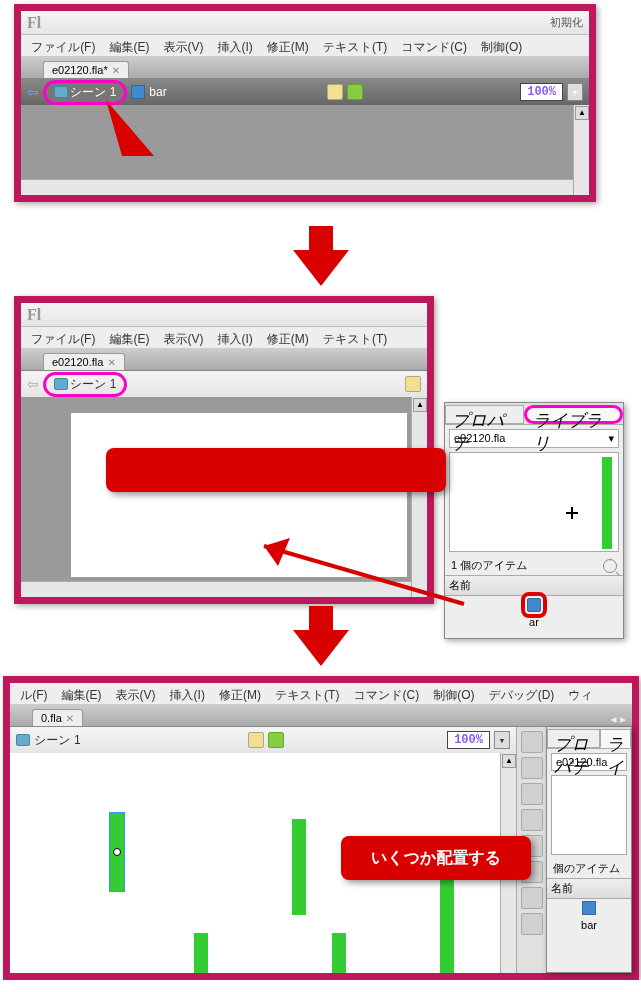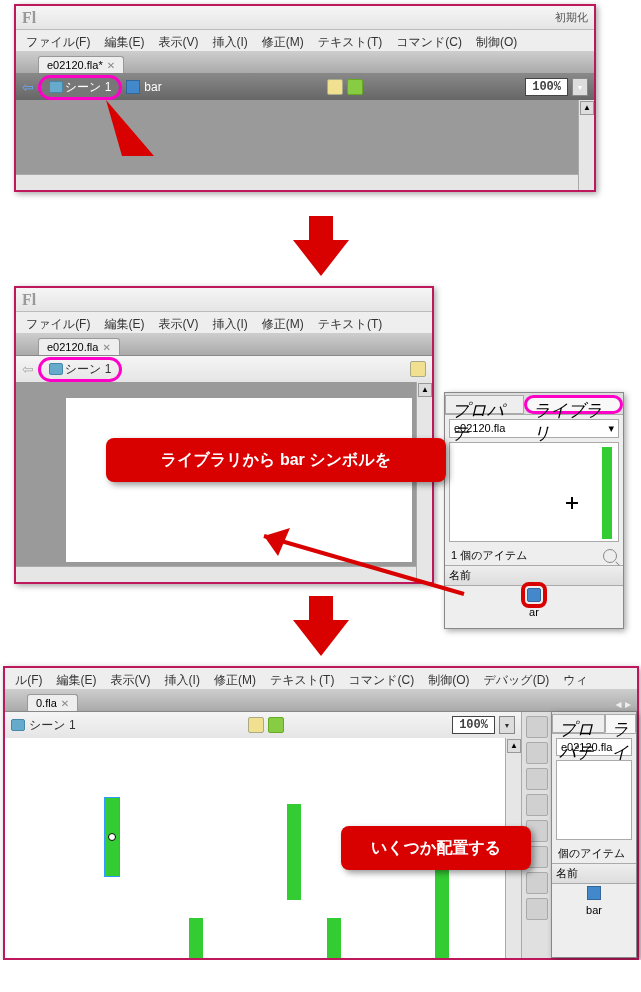--- a/index.html
+++ b/index.html
@@ -1,41 +1,41 @@
 <!DOCTYPE html>
 <html><head>
 <meta charset="utf-8">
 <style>
   * { box-sizing: border-box; margin: 0; padding: 0; }
   body { font-family: "MS UI Gothic", Arial, sans-serif; font-size: 12px; background: #fff; width: 641px; }
   
   .panel { position: relative; }
   
   
-  .window { border: 2px solid #be185d; background: #eee; box-shadow: 2px 2px 6px rgba(0,0,0,0.35); position: relative; }
+  .window { border: 7px solid #be185d; background: #eee; box-shadow: 2px 2px 6px rgba(0,0,0,0.35); position: relative; }
   .titlebar { background: linear-gradient(#f5f5f5,#e5e5e5); height: 24px; display: flex; align-items: center; padding: 0 6px; border-bottom: 1px solid #bbb; }
   .fl-logo { font-family: serif; font-weight: bold; color: #999; font-size: 16px; }
   .titlebar-right { margin-left: auto; color: #555; font-size: 11px; }
   
   .menubar { display: flex; gap: 2px; background: #eee; padding: 2px 4px; border-bottom: 1px solid #ccc; height: 22px; }
   .menubar span { padding: 2px 6px; color: #333; }
   
   .tabstrip { background: linear-gradient(#ccc,#aaa); height: 22px; display: flex; align-items: flex-end; padding-left: 22px; border-bottom: 1px solid #888; }
   .filetab { background: #eee; border: 1px solid #999; border-bottom: none; padding: 2px 8px; border-radius: 3px 3px 0 0; font-size: 11px; display: flex; align-items: center; gap: 4px; }
   .filetab .x { color: #888; font-size: 10px; }
   
   .scenebar { background: linear-gradient(#888,#666); height: 26px; display: flex; align-items: center; padding: 0 6px; gap: 4px; color: #fff; }
   .scenebar.light { background: linear-gradient(#f5f5f5,#e5e5e5); color: #333; }
   .arrow-btn { color: #6af; font-size: 14px; }
   .scene-tag { display: inline-flex; align-items: center; gap: 2px; padding: 2px 6px; }
   .scene-tag.dark { background: #777; border: 1px solid #555; }
   .scene-tag.highlight { border: 3px solid #ff00c8; border-radius: 14px; padding: 1px 8px; }
   .icon-scene { width: 14px; height: 12px; background: #6ac; border: 1px solid #48a; border-radius: 2px; display: inline-block; }
   .icon-sym { width: 14px; height: 14px; background: #48c; border: 1px solid #369; display: inline-block; }
-  .zoom-box { margin-left: auto; background: #fff; color: #404040; padding: 1px 6px; font-family: "Courier New", monospace; font-weight: bold; font-size: 12px; border: 1px solid #444; }
+  .zoom-box { margin-left: auto; background: #fff; color: #8b5cf6; padding: 1px 6px; font-family: "Courier New", monospace; font-weight: bold; font-size: 12px; border: 1px solid #444; }
   .zoom-dd { width: 16px; height: 18px; background: #ddd; border: 1px solid #888; display: inline-flex; align-items: center; justify-content: center; font-size: 7px; }
   .small-icon { width: 16px; height: 16px; background: #f0e090; border: 1px solid #aa8; border-radius: 2px; display: inline-block; }
   .small-icon.g { background: #8c4; border-color: #6a2; }
   
   .stage { background: #fff; position: relative; }
   
   
   .callout { position: absolute; background: #d90000; color: #fff; font-weight: bold; font-size: 16px; padding: 10px 16px; border-radius: 8px; box-shadow: 3px 3px 6px rgba(0,0,0,0.4); text-align: center; line-height: 1.5; z-index: 10; }
   .callout::before { content: ""; position: absolute; width: 0; height: 0; }
   
@@ -187,21 +187,21 @@
     </div>
     <div style="height:8px;"></div>
   </div>
 
   <svg style="position:absolute; left:220px; top:230px; z-index:8;" width="240" height="100">
     <line x1="230" y1="78" x2="30" y2="20" stroke="#d90000" stroke-width="4"></line>
     <polygon points="30,20 56,12 44,40" fill="#d90000"></polygon>
   </svg>
 
   <div class="callout" style="left:92px; top:152px; width:340px;">
-    <span>ライブラリから bar シンボルを</span><br>
+    <br>
   </div>
 </div>
 
 <div class="big-arrow" style="margin-top:4px;"></div>
 
 <div class="panel" style="margin:8px 0 0 3px; width:638px;">
   <div class="window" style="width:636px;">
     <div class="menubar">
       <span>ル(F)</span>
       <span>編集(E)</span>

